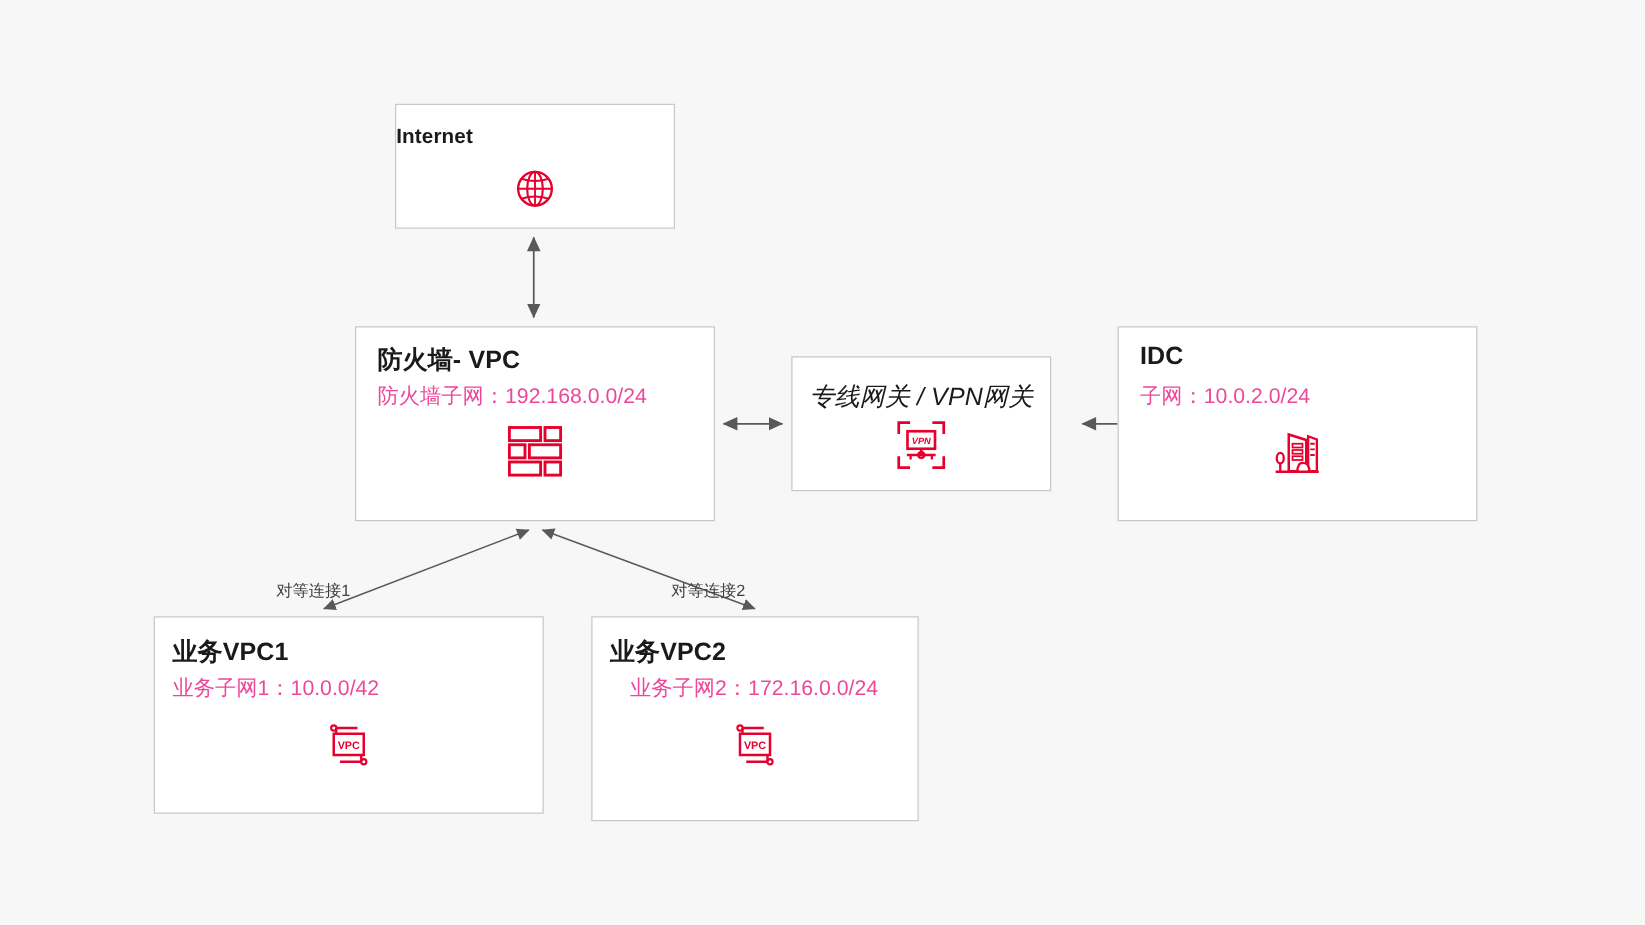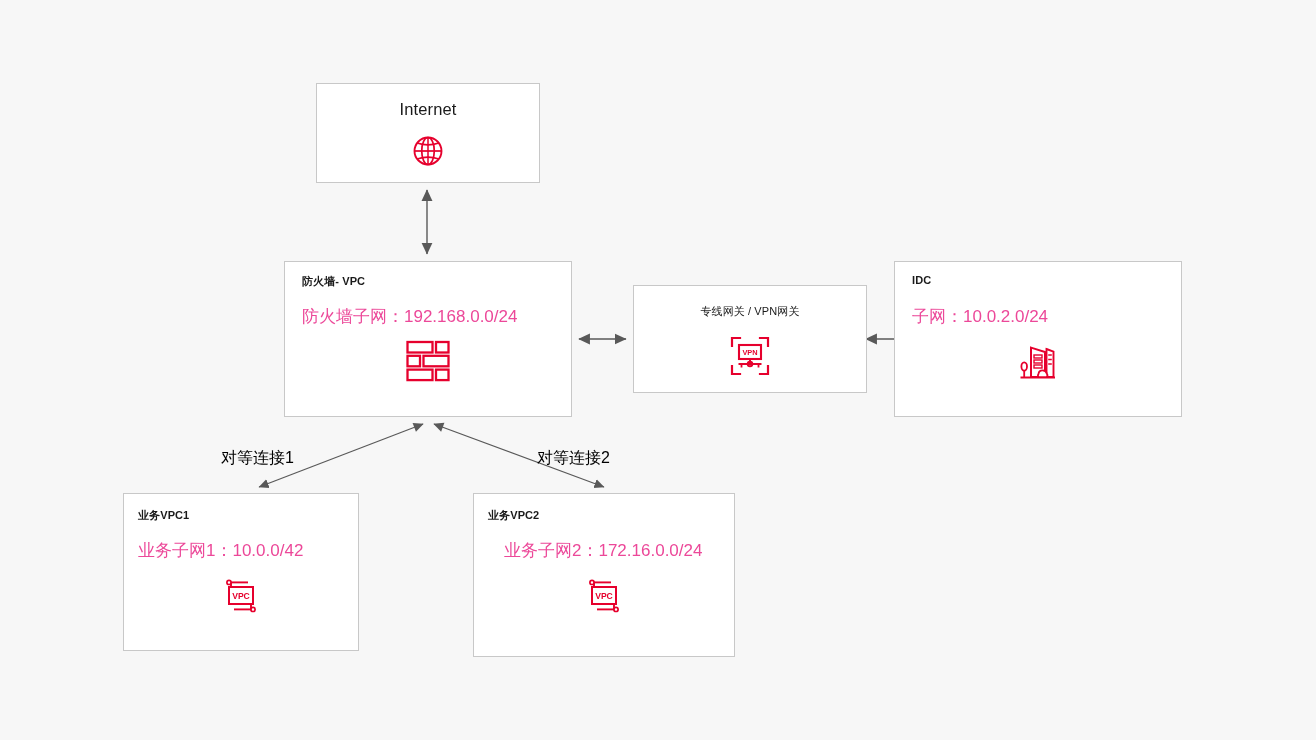--- a/index.html
+++ b/index.html
@@ -29,59 +29,59 @@
   }
   .node {
     position: absolute;
     background: #ffffff;
     border: 1px solid #c8c8c8;
     box-sizing: border-box;
   }
   .node-title {
     font-weight: bold;
     color: #1a1a1a;
-    font-size: 11px;
+    font-size: 20px;
     letter-spacing: 0.1px;
     white-space: nowrap;
   }
   .node-sub {
     color: #ec4899;
     font-size: 17px;
     white-space: nowrap;
   }
   
   #node-internet {
     left: 316px; top: 83px; width: 224px; height: 100px;
   }
   #node-internet .node-title {
     position: absolute;
     left: 0; right: 0; top: 16px;
-    text-align: center;
-    font-weight: normal;
+    text-align: left;
+    font-weight: bold;
     font-size: 16.5px;
   }
   #node-internet .icon-wrap {
     position: absolute;
     left: 0; right: 0; top: 48px;
     display: flex;
     justify-content: center;
   }
   
   #node-firewall {
     left: 284px; top: 261px; width: 288px; height: 156px;
   }
   #node-firewall .node-title { position: absolute; left: 17px; top: 12px; }
   #node-firewall .node-sub   { position: absolute; left: 17px; top: 43px; }
   #node-firewall .icon-wrap  {
     position: absolute; left: 0; right: 0; top: 78px;
     display: flex; justify-content: center;
   }
   
   #node-gateway {
-    left: 633px; top: 285px; width: 234px; height: 108px;
+    left: 633px; top: 285px; width: 208px; height: 108px; font-style: italic;
   }
   #node-gateway .node-title {
     position: absolute; left: 0; right: 0; top: 18px;
     text-align: center; font-weight: normal;
   }
   #node-gateway .icon-wrap {
     position: absolute; left: 0; right: 0; top: 50px;
     display: flex; justify-content: center;
   }
   
@@ -89,44 +89,45 @@
     left: 894px; top: 261px; width: 288px; height: 156px;
   }
   #node-idc .node-title { position: absolute; left: 17px; top: 12px; }
   #node-idc .node-sub   { position: absolute; left: 17px; top: 43px; }
   #node-idc .icon-wrap  {
     position: absolute; left: 0; right: 0; top: 78px;
     display: flex; justify-content: center;
   }
   
   #node-vpc1 {
-    left: 123px; top: 493px; width: 236px; height: 158px;
+    left: 123px; top: 493px; width: 312px; height: 158px;
   }
   #node-vpc1 .node-title { position: absolute; left: 14px; top: 14px; }
   #node-vpc1 .node-sub   { position: absolute; left: 14px; top: 45px; }
   #node-vpc1 .icon-wrap  {
     position: absolute; left: 0; right: 0; top: 82px;
     display: flex; justify-content: center;
   }
   
   #node-vpc2 {
     left: 473px; top: 493px; width: 262px; height: 164px;
   }
   #node-vpc2 .node-title { position: absolute; left: 14px; top: 14px; }
   #node-vpc2 .node-sub   { position: absolute; left: 14px; top: 45px; margin-left: 16px; }
   #node-vpc2 .icon-wrap  {
     position: absolute; left: 0; right: 0; top: 82px;
     display: flex; justify-content: center;
   }
   
   .edge-label {
     position: absolute;
-    font-size: 16px;
-    color: #000000;
+    font-size: 13px;
+    color: #404040;
     white-space: nowrap;
+    margin-top: 16px;
   }
   #label-peer1 { left: 221px; top: 448px; }
   #label-peer2 { left: 537px; top: 448px; }
 </style>
 </head>
 <body>
 
 <div id="canvas">
 
   <svg class="edge-layer" viewBox="0 0 1316 740" width="1316" height="740">

